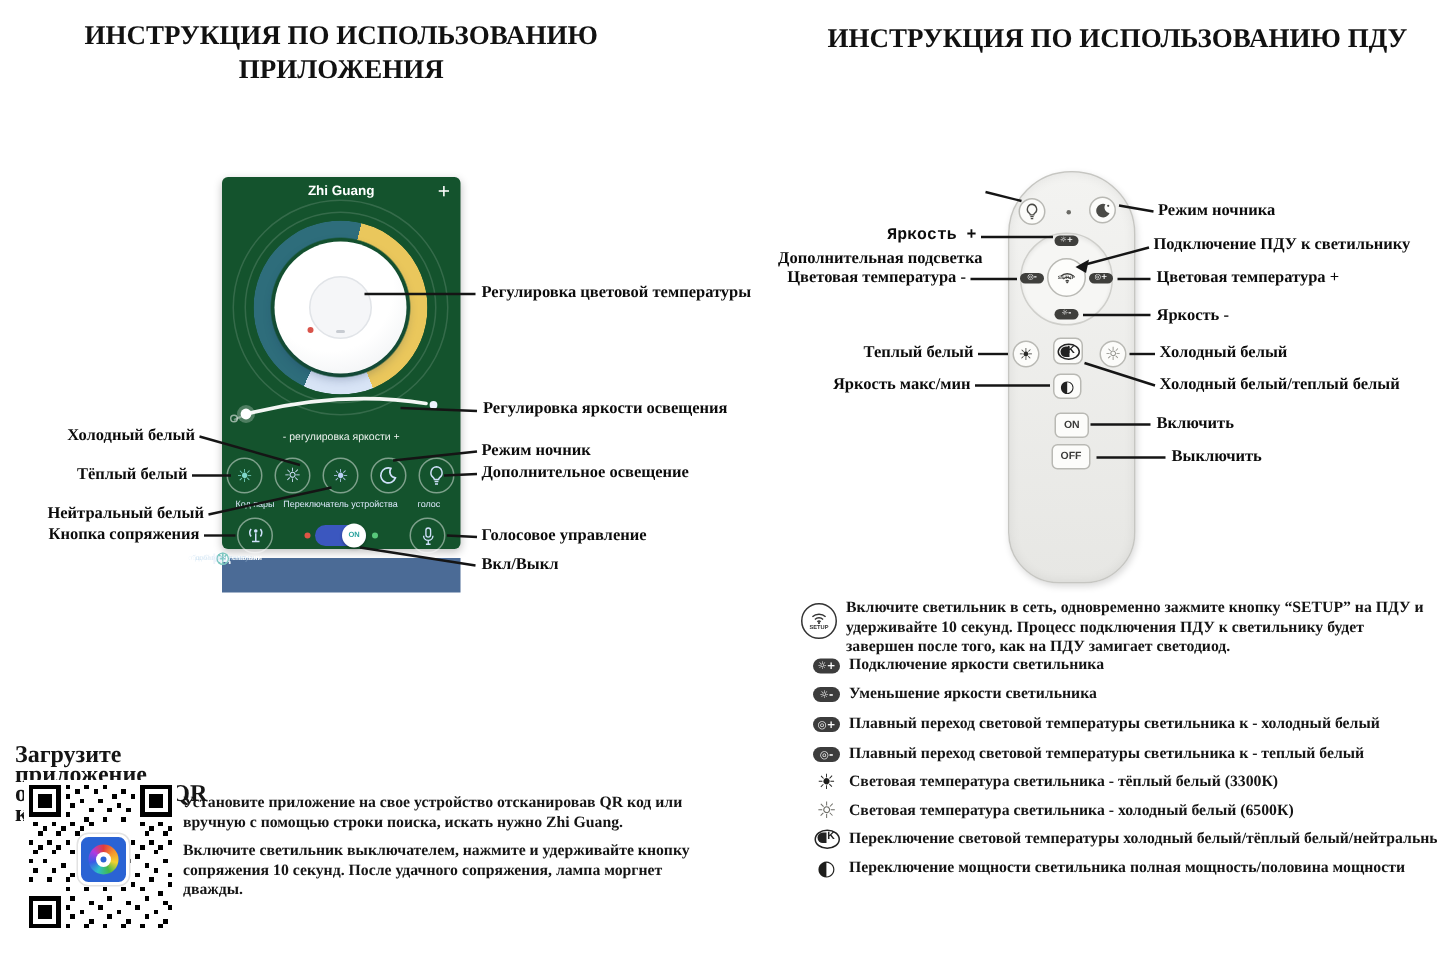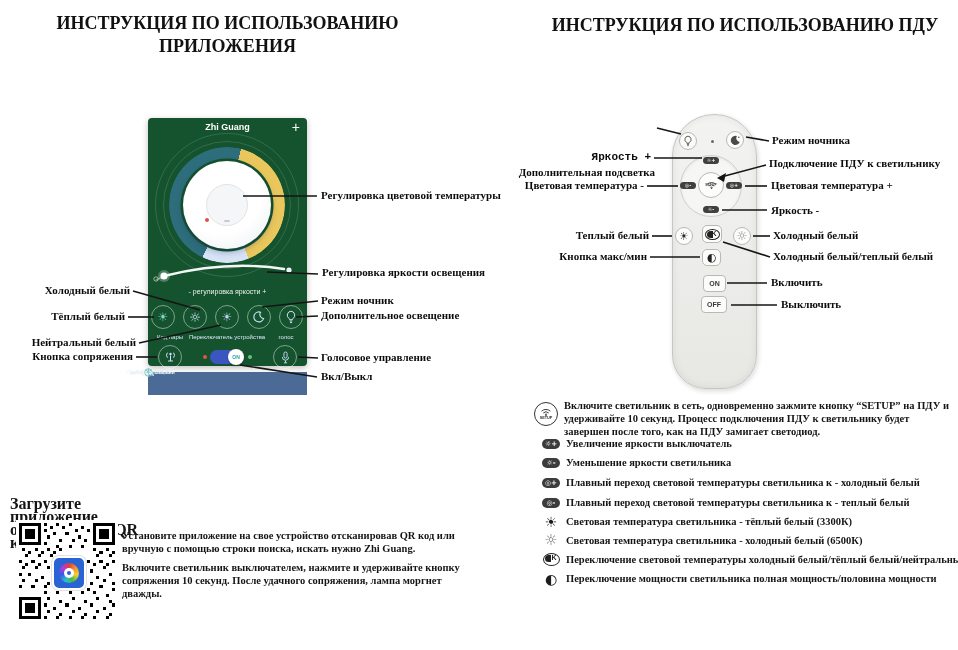--- a/index.html
+++ b/index.html
@@ -241,21 +241,21 @@
       <span class="glyph" style="font-size:11px;color:#222;">◐</span>
     </div>
     <div class="rbtn onoff" style="left:30px;top:160px;width:23px;height:17px;">ON</div>
     <div class="rbtn onoff" style="left:28px;top:181px;width:26px;height:17px;">OFF</div>
   </div>
 
   <div class="co" style="right:303px;top:121px;margin-top:45px;">Дополнительная подсветка</div>
   <div class="co" style="right:307px;top:151px;font-family:Liberation Mono, monospace;">Яркость +</div>
   <div class="co" style="right:314px;top:179px;text-align:right;">Цветовая температура -</div>
   <div class="co" style="right:309px;top:229px;">Теплый белый</div>
-  <div class="co" style="right:311px;top:250px;">Кнопка макс/мин</div>
+  <div class="co" style="right:311px;top:250px;">Яркость макс/мин</div>
 
   <div class="co" style="left:772px;top:134px;">Режим ночника</div>
   <div class="co" style="left:769px;top:157px;">Подключение ПДУ к светильнику</div>
   <div class="co" style="left:771px;top:179px;">Цветовая температура +</div>
   <div class="co" style="left:771px;top:204px;">Яркость -</div>
   <div class="co" style="left:773px;top:229px;">Холодный белый</div>
   <div class="co" style="left:773px;top:250px;">Холодный белый/теплый белый</div>
   <div class="co" style="left:771px;top:276px;">Включить</div>
   <div class="co" style="left:781px;top:298px;">Выключить</div>
 
@@ -266,21 +266,21 @@
     </svg>
     <span style="font:bold 3.8px 'Liberation Sans',sans-serif;color:#333;">SETUP</span>
   </div>
   <div class="note" style="left:564px;top:399px;width:392px;">Включите светильник в сеть, одновременно зажмите кнопку “SETUP” на ПДУ и удерживайте 10 секунд. Процесс подключения ПДУ к светильнику будет завершен после того, как на ПДУ замигает светодиод.</div>
 
   <div style="position:absolute;left:536px;top:434px;width:412px;">
     <div class="lrow">
       <span class="licon">
           <span class="pill">☼+</span>
         </span>
-      <span class="ltext">Увеличение яркости выключатель</span>
+      <span class="ltext">Подключение яркости светильника</span>
     </div>
     <div class="lrow">
       <span class="licon">
           <span class="pill">☼-</span>
         </span>
       <span class="ltext">Уменьшение яркости светильника</span>
     </div>
     <div class="lrow" style="height:21px;">
       <span class="licon">
           <span class="pill">◎+</span>

